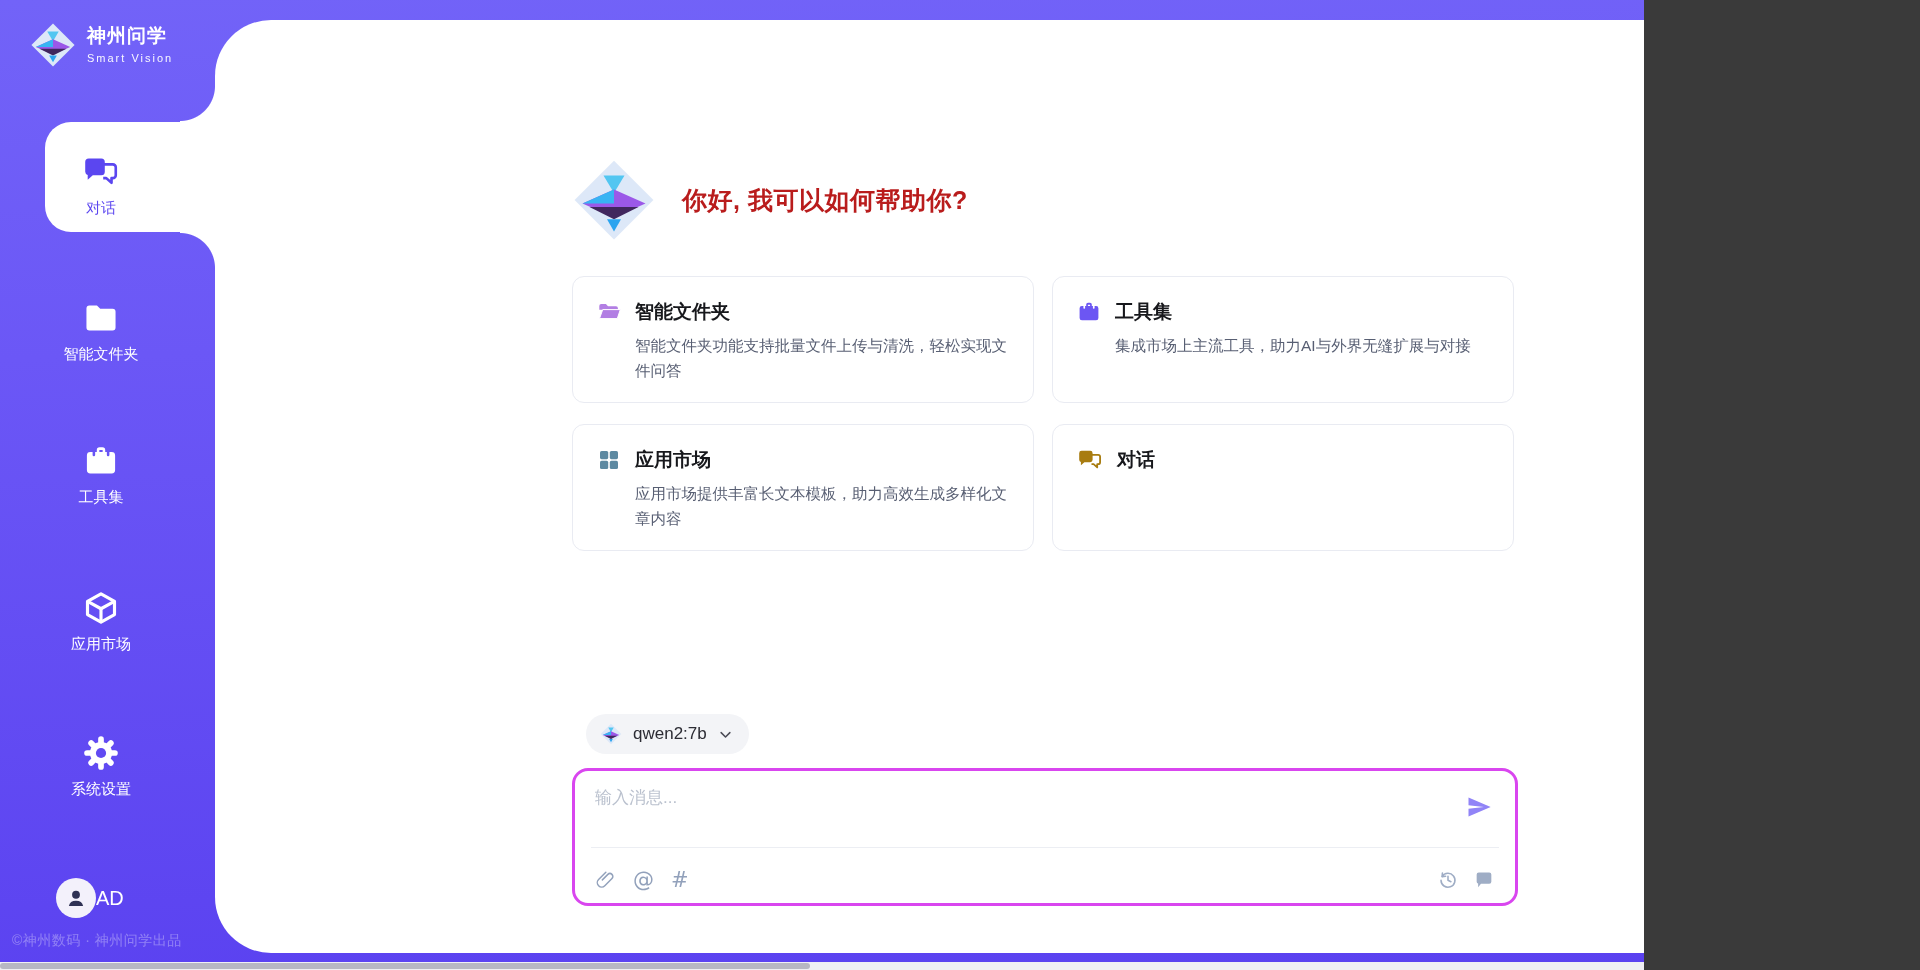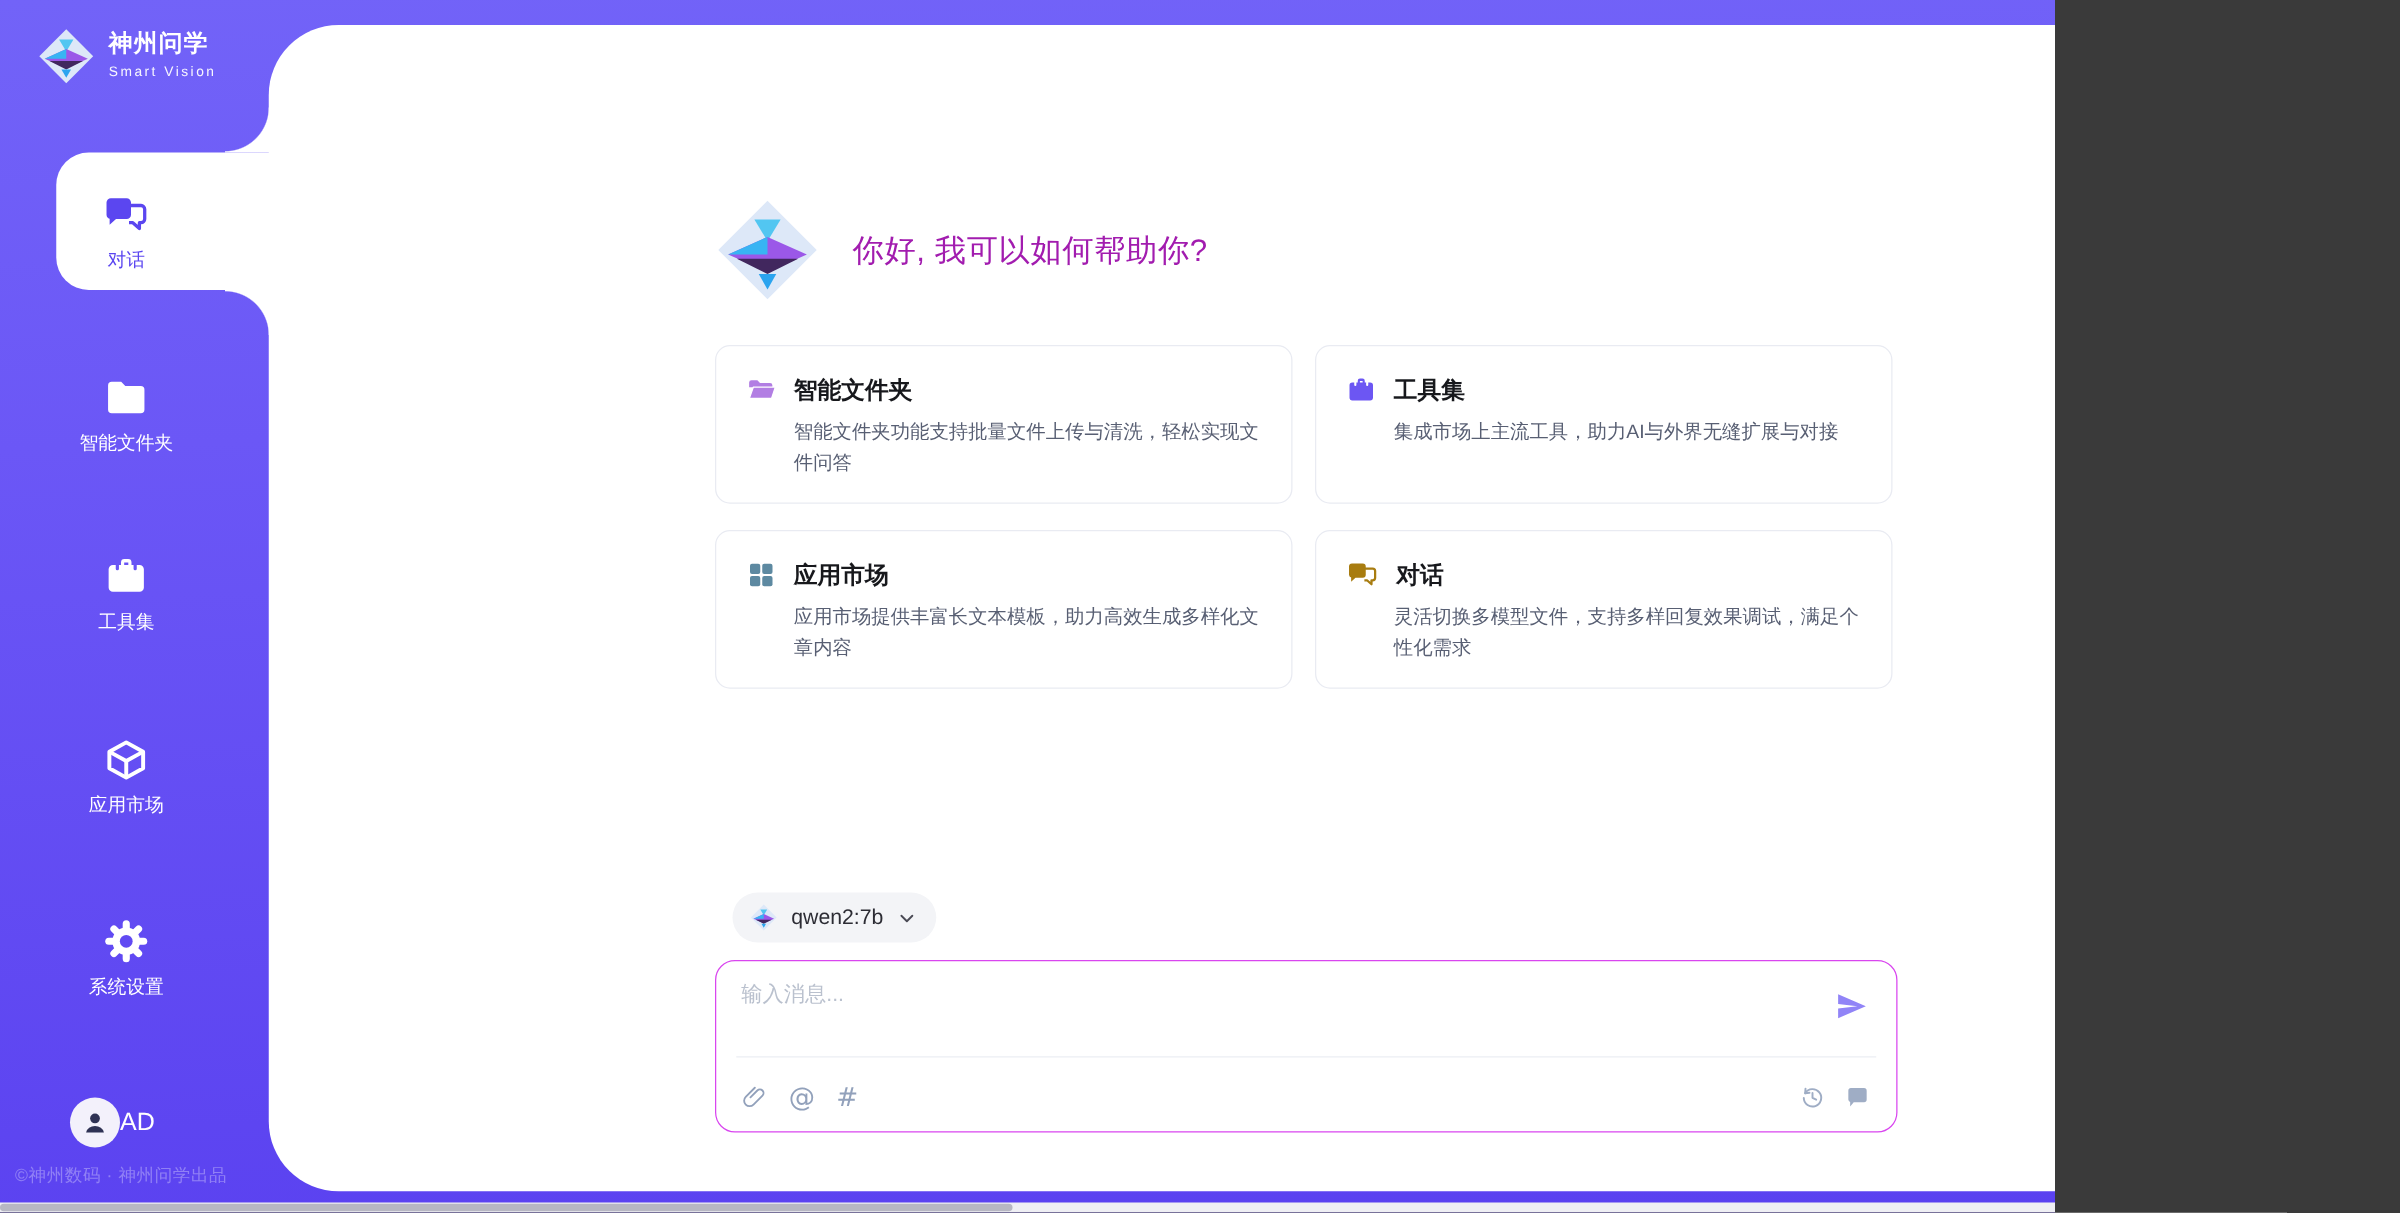--- a/index.html
+++ b/index.html
@@ -23,34 +23,34 @@
   .nav-item .nav-ico{width:38px;height:36px;color:#fff}
   .nav-item.active{color:#5b46f0}
   .nav-item.active .nav-ico{color:#5b46f0}
   .user-row{position:absolute;left:56px;top:878px;display:flex;align-items:center;color:#fff;font-size:20px;}
   .avatar{width:40px;height:40px;border-radius:50%;background:#f3f1fb;display:flex;align-items:center;justify-content:center;}
   .copyright{position:absolute;left:12px;top:932px;font-size:14px;color:rgba(255,255,255,.32);letter-spacing:.5px;}
   
   .panel{position:absolute;left:215px;top:20px;width:1692px;height:933px;background:#fff;border-radius:56px 44px 44px 56px;}
   .greeting{position:absolute;left:357px;top:138px;display:flex;align-items:center;gap:26px;}
   .greeting .sz-logo{width:84px;height:84px}
-  .greeting-text{font-size:25px;font-weight:400;color:#a21caf;letter-spacing:.5px;}
+  .greeting-text{font-size:25px;font-weight:700;color:#b91c1c;letter-spacing:.5px;}
   .cards{position:absolute;left:357px;top:256px;width:946px;display:grid;grid-template-columns:462px 462px;column-gap:18px;row-gap:21px;}
   .card{height:127px;border:1px solid #e9ebf2;border-radius:12px;background:#fff;box-sizing:border-box;padding:22px 24px;cursor:pointer;}
   .card-head{display:flex;align-items:center;gap:14px;}
   .card-ico{width:24px;height:24px}
   .card-title{font-size:19px;font-weight:700;color:#17181c;}
   .card-desc{margin:9px 0 0 38px;font-size:15.5px;color:#585f73;line-height:1.6;max-width:390px;}
   .ico-folder-open{color:#b27ee3}.ico-briefcase{color:#6c56f3}.ico-grid{color:#5d89a1}.ico-chat-amber{color:#a87c10}
   
   .pill{position:absolute;left:371px;top:694px;height:40px;background:#f3f4f7;border-radius:20px;display:flex;align-items:center;gap:11px;padding:0 16px 0 14px;cursor:pointer;}
   .pill .sz-logo{width:22px;height:22px}
   .pill-label{font-size:17px;color:#2c2c34;}
   
-  .composer{position:absolute;left:357px;top:748px;width:946px;height:138px;border:1px solid #d946ef;border-radius:16px;background:#fff;box-sizing:border-box;}
+  .composer{position:absolute;left:357px;top:748px;width:946px;height:138px;border:3px solid #d946ef;border-radius:16px;background:#fff;box-sizing:border-box;}
   .composer textarea{position:absolute;left:18px;top:13px;width:830px;height:52px;border:none;outline:none;resize:none;font-family:inherit;font-size:17px;color:#333;background:transparent;}
   .composer textarea::placeholder{color:#bac1ce;}
   .send-btn{position:absolute;right:22px;top:22px;width:28px;height:28px;border:none;background:transparent;padding:0;cursor:pointer;color:#9184f7;}
   .composer-divider{position:absolute;left:16px;right:16px;top:76px;height:1px;background:#eceef3;}
   .tools-left{position:absolute;left:20px;top:98px;display:flex;align-items:center;gap:17px;color:#92a1bb;}
   .tools-right{position:absolute;right:20px;top:98px;display:flex;align-items:center;gap:14px;color:#9fadc5;}
   .tool-btn{border:none;background:transparent;padding:0;cursor:pointer;color:inherit;display:flex;align-items:center;}
   .glyph-ico{font-size:21px;line-height:22px;font-family:"DejaVu Sans","Liberation Sans",sans-serif;}
   
   .hscroll{position:absolute;left:0;bottom:0;width:1920px;height:8px;background:#efeff4;}
@@ -240,21 +240,20 @@
         <div class="card-desc">应用市场提供丰富长文本模板，助力高效生成多样化文章内容</div>
       </div>
 
       <div class="card">
         <div class="card-head">
           <svg class="card-ico ico-chat-amber" style="width:26px">
               <use href="#sym-chat"></use>
             </svg>
           <span class="card-title">对话</span>
         </div>
-        <div class="card-desc">灵活切换多模型文件，支持多样回复效果调试，满足个性化需求</div>
       </div>
 
     </div>
 
     <div class="pill">
       <svg class="sz-logo">
           <use href="#sym-logo"></use>
         </svg>
       <span class="pill-label">qwen2:7b</span>
       <svg width="15" height="15" viewBox="0 0 24 24">

